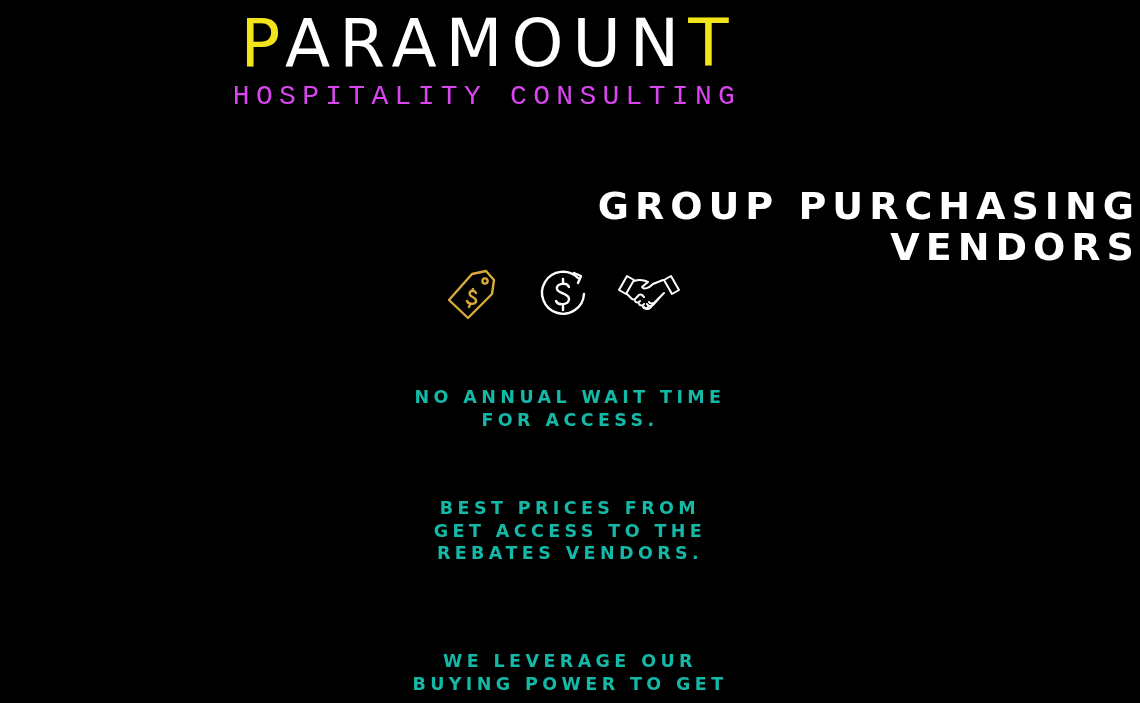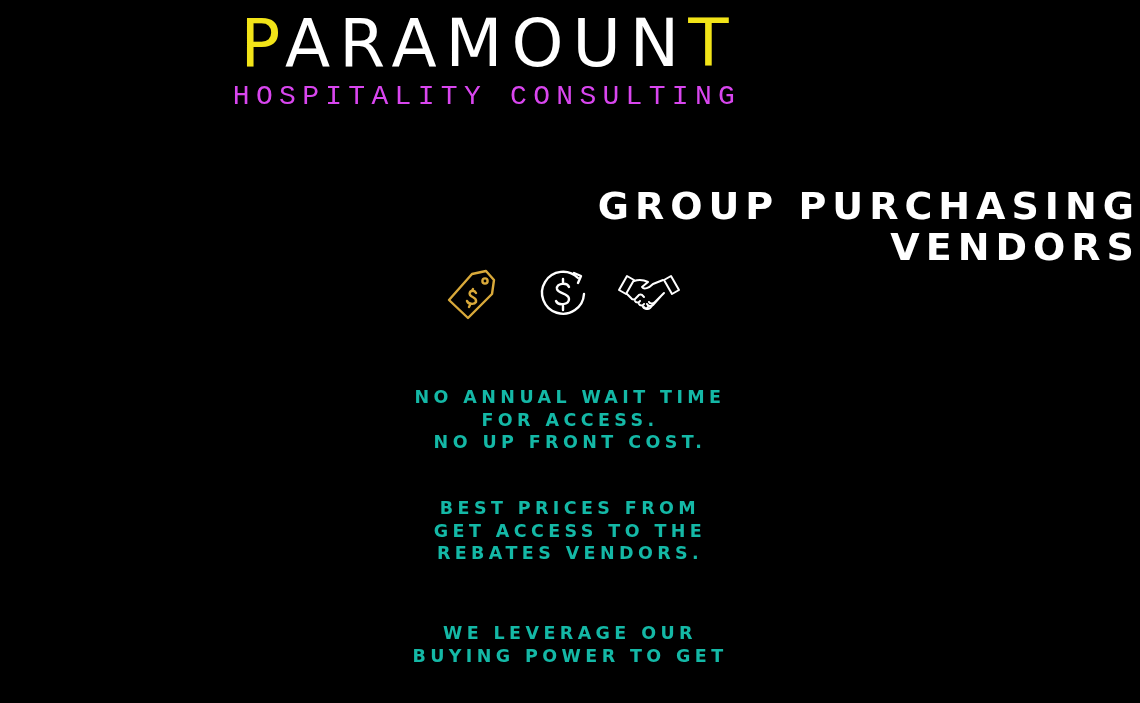--- a/index.html
+++ b/index.html
@@ -51,25 +51,24 @@
       <path d="M47 25 L38 34 C36 36 33 36 32 34 M44 28 L36 37 C34 39 31 38 30 36 M40 32 L33 40 C31 42 28 41 27 39"></path>
       <path d="M10 26 L14 30 C15 32 18 32 19 30 L21 28 C22 26 25 26 26 28 L27 29"></path>
       <path d="M18 33 C19 35 22 35 23 33 M22 36 C23 38 26 38 27 36 M26 39 C27 41 30 41 31 39"></path>
     </g>
   </svg>
 </div>
 
 <div class="blk" style="top:386px">
   <div>NO ANNUAL WAIT TIME</div>
   <div>FOR ACCESS.</div>
-  <div>NO UP FRONT COST.</div>
 </div>
 
 <div class="blk" style="top:497px">
   <div>BEST PRICES FROM</div>
   <div>GET ACCESS TO THE</div>
   <div>REBATES VENDORS.</div>
 </div>
 
-<div class="blk" style="top:622px">
+<div class="blk" style="top:650px">
   <div>WE LEVERAGE OUR</div>
   <div>BUYING POWER TO GET</div>
 </div>
 
 </body></html>

